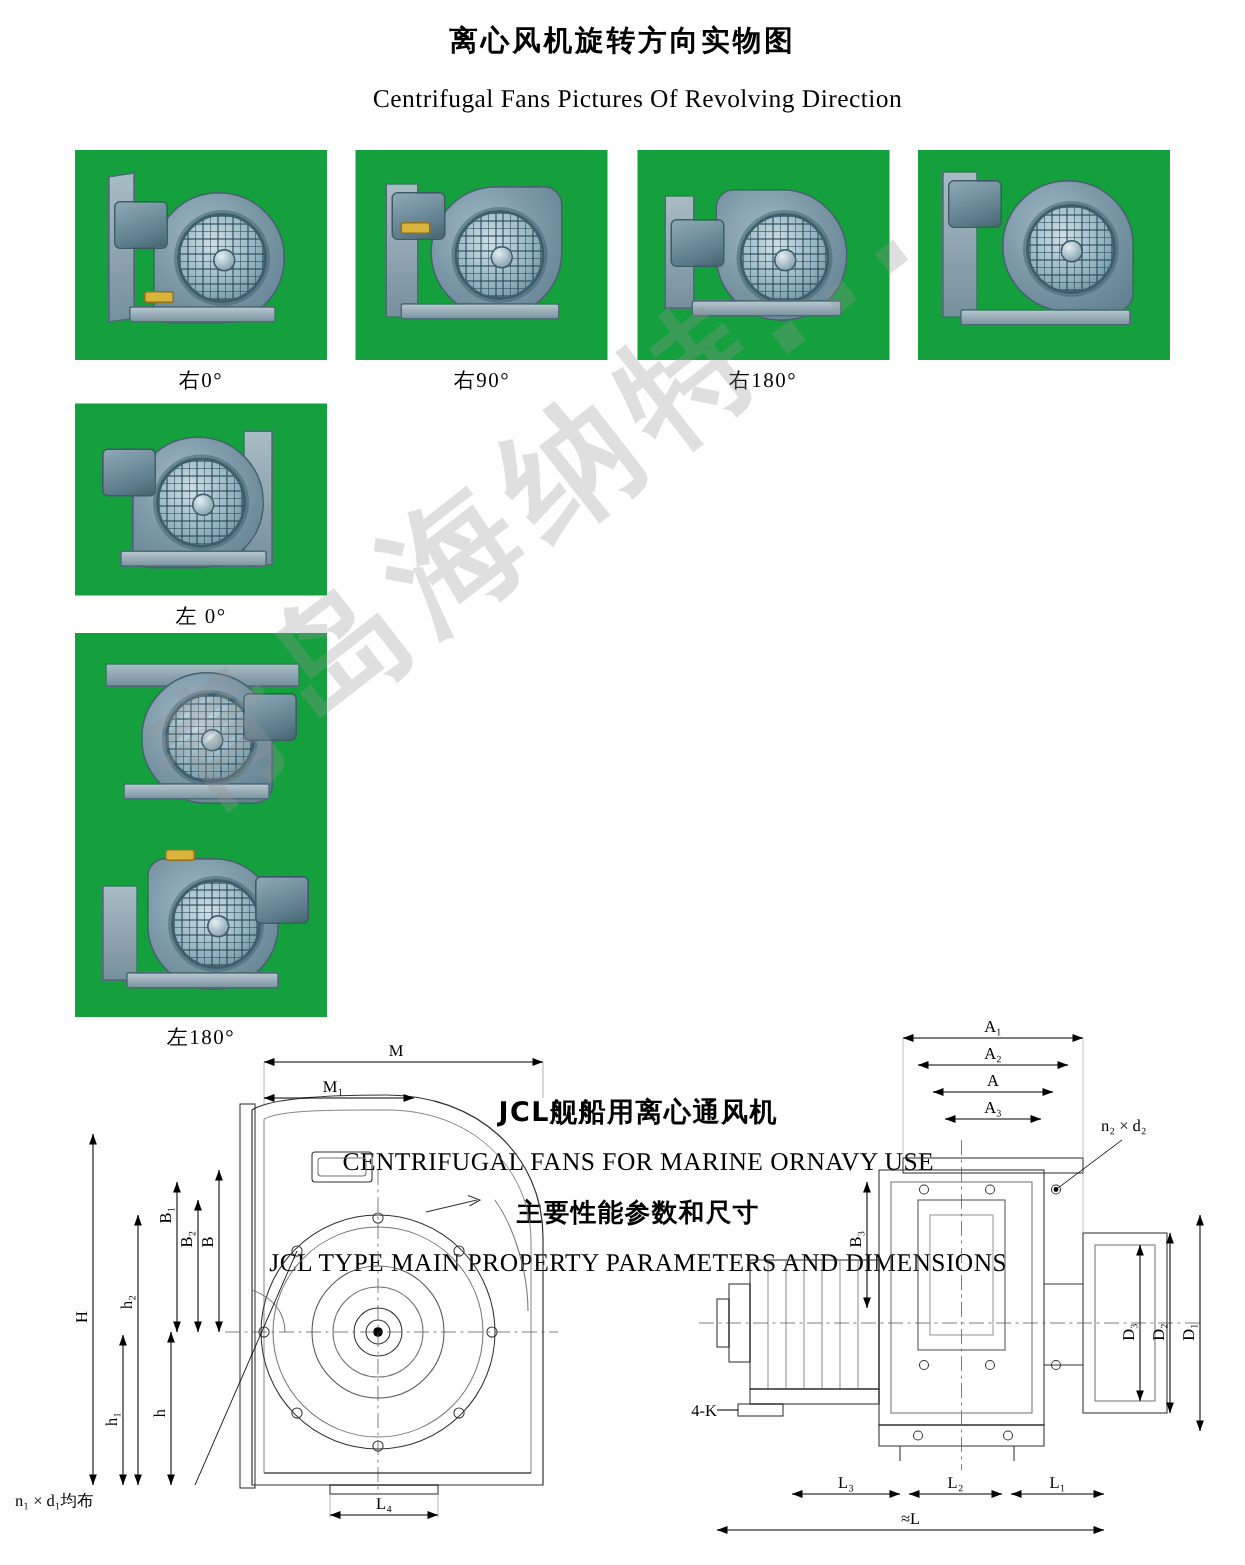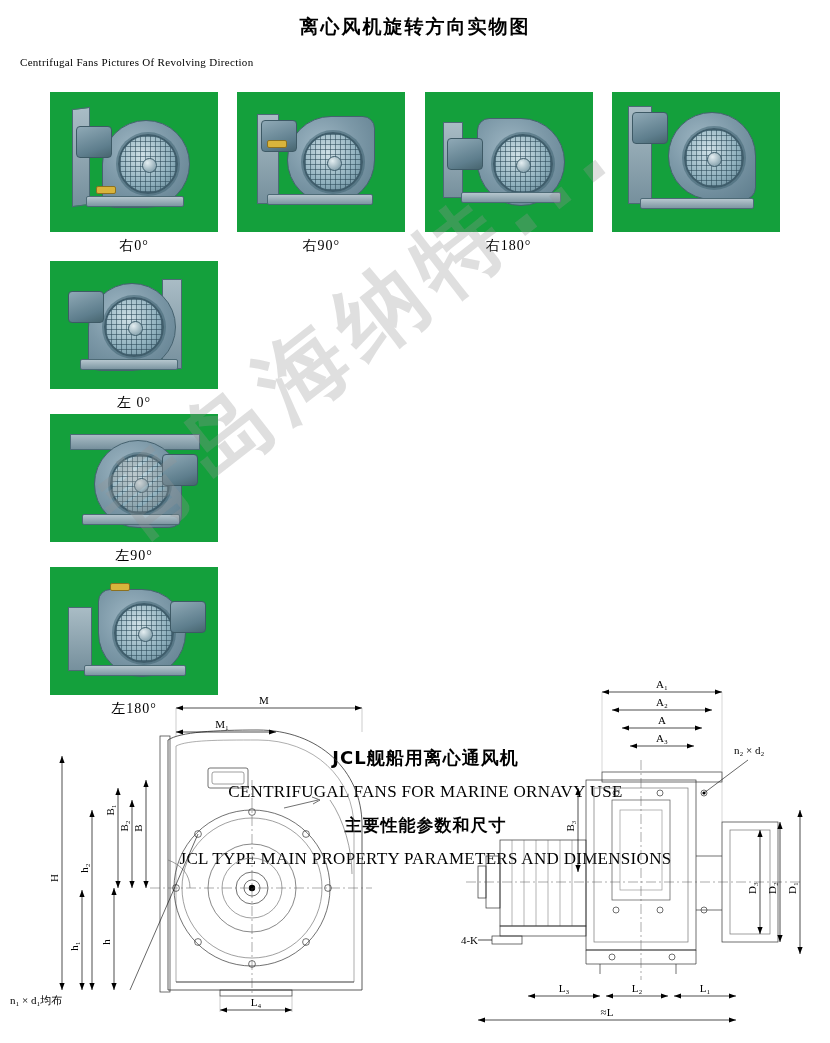--- a/index.html
+++ b/index.html
@@ -19,22 +19,23 @@
   
   .title-zh {
     text-align: center;
     font-family: Liberation Serif, serif;
     font-weight: bold;
     font-size: 19px;
     letter-spacing: 2px;
     margin-top: 14px;
   }
   .title-en {
+    text-align: center;
     font-family: "Liberation Serif", serif;
-    font-size: 11px;
+    font-size: 17px;
     margin-top: 16px;
     letter-spacing: 0.3px;
     margin-left: 20px;
   }
 
   
   .photo-grid {
     margin-top: 24px;
     padding: 0 50px;
   }
@@ -237,21 +238,20 @@
     </div>
 
     <div class="photo-cell">
       <div class="photo" style="height:128px;">
         <div class="plate" style="left:20px;top:20px;width:128px;height:14px;"></div>
         <div class="scroll-body" style="left:44px;top:26px;border-radius:50% 50% 14% 50%;"></div>
         <div class="hub" style="left:60px;top:40px;"></div>
         <div class="motor" style="left:112px;top:40px;"></div>
         <div class="base" style="left:32px;top:100px;width:96px;height:9px;border-radius:2px;"></div>
       </div>
-      <div class="photo-caption">左90°</div>
     </div>
 
     <div class="photo-cell">
       <div class="photo" style="height:128px;">
         <div class="plate" style="left:18px;top:40px;width:22px;height:62px;"></div>
         <div class="scroll-body" style="left:48px;top:22px;border-radius:14% 50% 50% 50%;"></div>
         <div class="hub" style="left:64px;top:36px;"></div>
         <div class="motor" style="left:120px;top:34px;"></div>
         <div class="base" style="left:34px;top:98px;width:100px;height:9px;border-radius:2px;"></div>
         <div class="tag" style="left:60px;top:16px;"></div>

